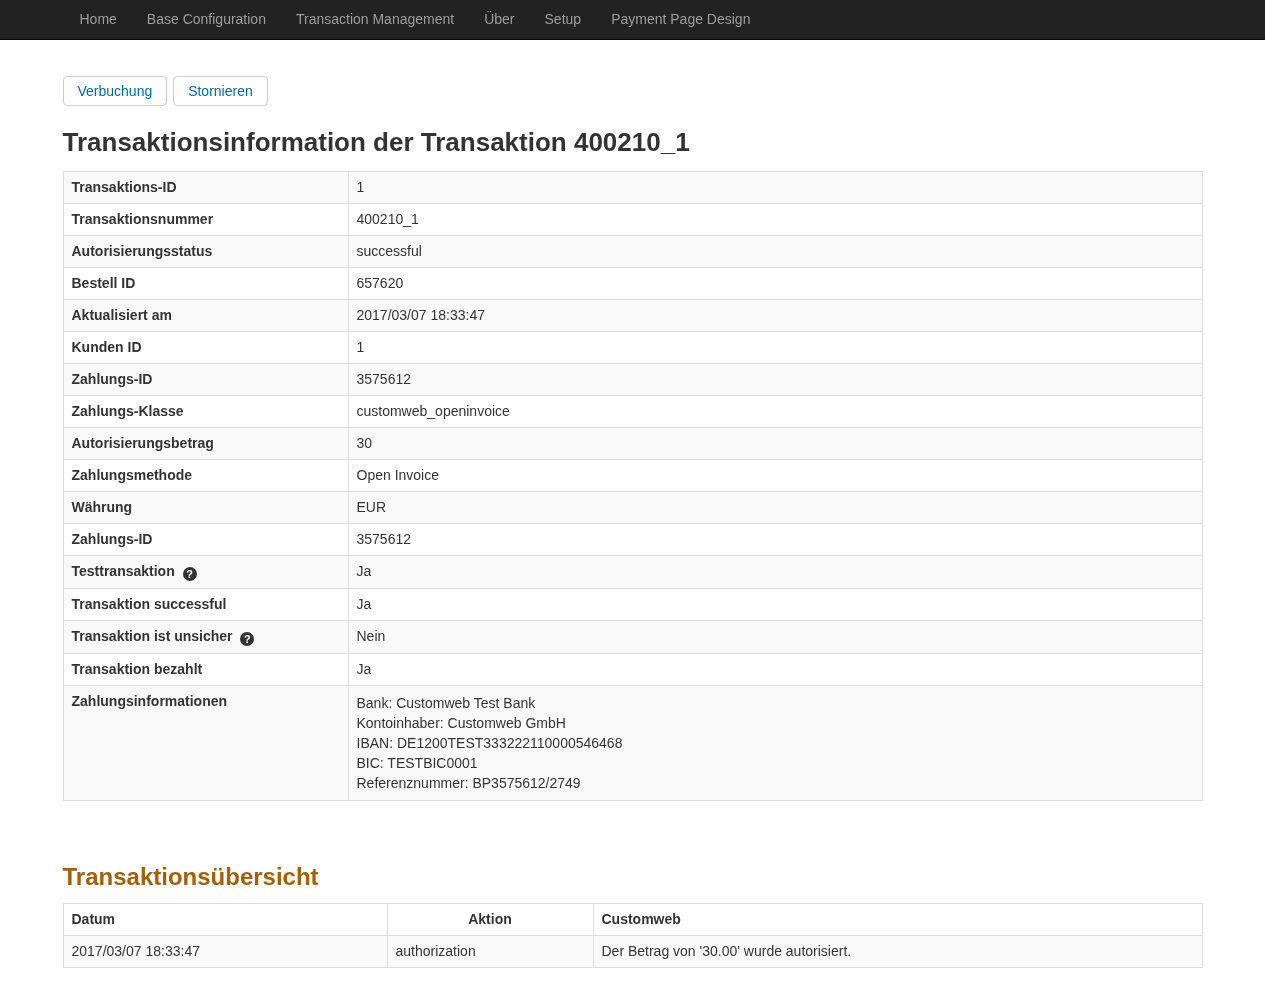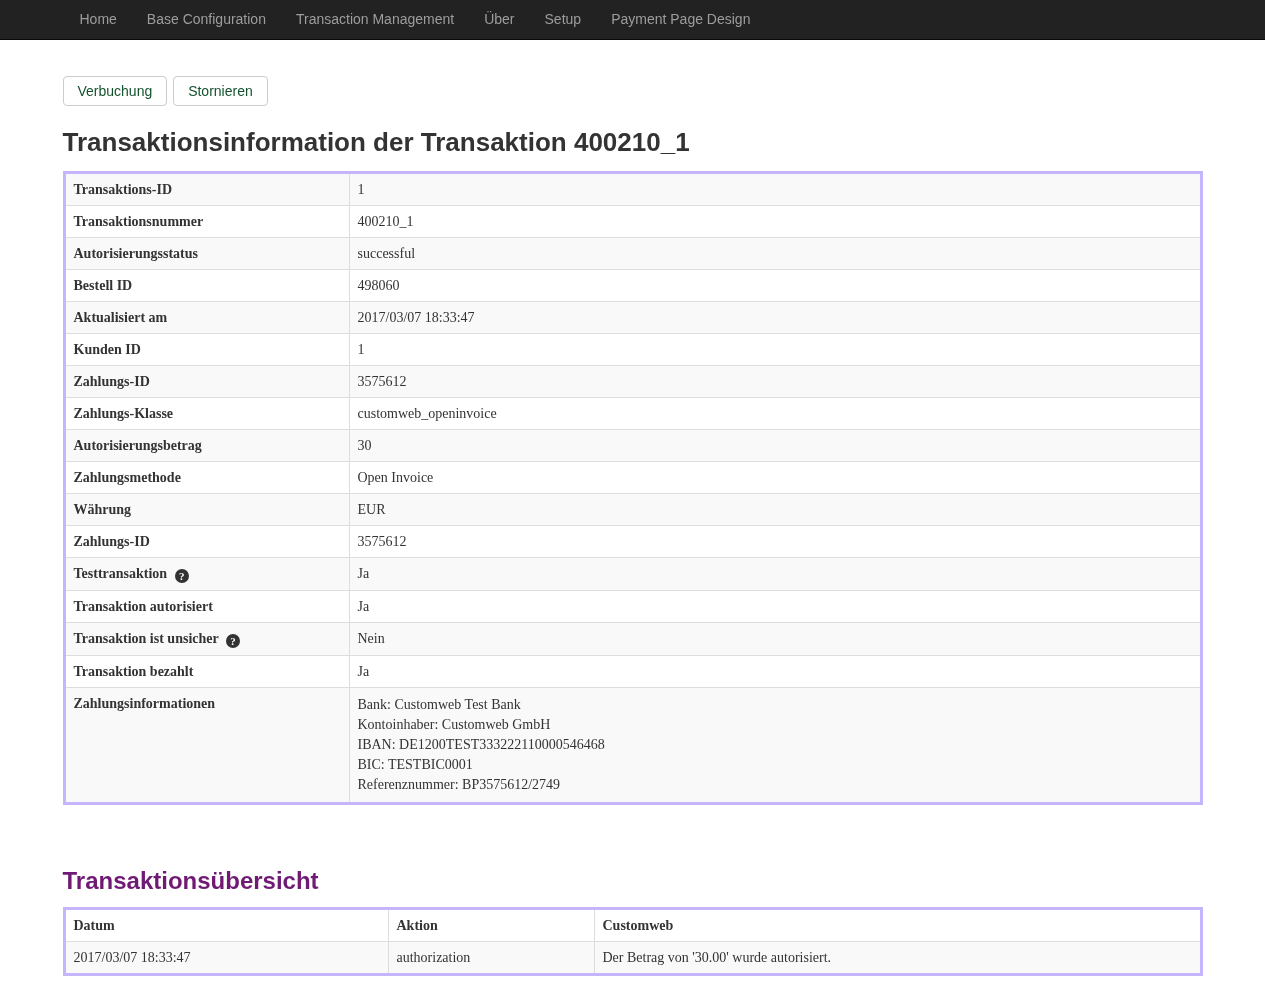--- a/index.html
+++ b/index.html
@@ -28,44 +28,43 @@
   }
 
   
   .container { width: 1140px; margin: 0 auto; }
 
   
   .actions { margin-top: 36px; }
   .btn {
     display: inline-block;
     padding: 6px 14px;
-    font-size: 14px; color: #14532d;
+    font-size: 14px; color: #0369a1;
     background: #fff;
     border: 1px solid #ccc; border-radius: 4px;
     cursor: pointer; margin-right: 2px;
     font-family: "Liberation Sans", sans-serif;
   }
 
   
   h1.page-title {
     font-size: 26px; font-weight: bold; color: #333;
     margin-top: 21px; margin-bottom: 13px;
     letter-spacing: 0;
   }
   h2.section-title {
-    font-size: 24px; font-weight: bold; color: #701a75;
+    font-size: 24px; font-weight: bold; color: #a16207;
     margin-top: 62px; margin-bottom: 12px;
   }
 
   
   table.data-table {
     width: 100%; border-collapse: collapse;
-    border: 3px solid #c4b5fd; font-size: 14px; color: #333;
+    border: 1px solid #c4b5fd; font-size: 14px; color: #333;
     background: #fff;
-    font-family: Liberation Serif, serif;
   }
   table.data-table td, table.data-table th {
     border: 1px solid #ddd;
     padding: 7px 8px;
     text-align: left; vertical-align: top;
     line-height: 17px;
   }
   table.data-table tbody tr:nth-child(odd) { background: #f9f9f9; }
   td.label-cell { font-weight: bold; width: 285px; }
   .value-line { line-height: 20px; }
@@ -73,21 +72,21 @@
   .help-icon {
     display: inline-block; width: 14px; height: 14px;
     background: #333; color: #fff; border-radius: 50%;
     font-size: 11px; font-weight: bold; line-height: 14px;
     text-align: center; margin-left: 4px; vertical-align: -2px;
     cursor: pointer;
   }
 
   
   table.overview-table th.col-datum { width: 324px; }
-  table.overview-table th.col-aktion { width: 206px; }
+  table.overview-table th.col-aktion { width: 206px; text-align: center; }
   table.overview-table thead tr { background: #fff; margin-left: 44px; }
   table.overview-table th { font-weight: bold; }
 </style>
 </head>
 <body>
 
 <nav class="navbar">
   <div class="navbar-inner">
     <a class="nav-link">Home</a>
     <a class="nav-link">Base Configuration</a>
@@ -116,21 +115,21 @@
       <tr>
         <td class="label-cell">Transaktionsnummer</td>
         <td>400210_1</td>
       </tr>
       <tr>
         <td class="label-cell">Autorisierungsstatus</td>
         <td>successful</td>
       </tr>
       <tr>
         <td class="label-cell">Bestell ID</td>
-        <td>498060</td>
+        <td>657620</td>
       </tr>
       <tr>
         <td class="label-cell">Aktualisiert am</td>
         <td>2017/03/07 18:33:47</td>
       </tr>
       <tr>
         <td class="label-cell">Kunden ID</td>
         <td>1</td>
       </tr>
       <tr>
@@ -158,21 +157,21 @@
         <td>3575612</td>
       </tr>
       <tr>
         <td class="label-cell">
           <span>Testtransaktion</span>
           <span class="help-icon">?</span>
         </td>
         <td>Ja</td>
       </tr>
       <tr>
-        <td class="label-cell">Transaktion autorisiert</td>
+        <td class="label-cell">Transaktion successful</td>
         <td>Ja</td>
       </tr>
       <tr>
         <td class="label-cell">
           <span>Transaktion ist unsicher</span>
           <span class="help-icon">?</span>
         </td>
         <td>Nein</td>
       </tr>
       <tr>

